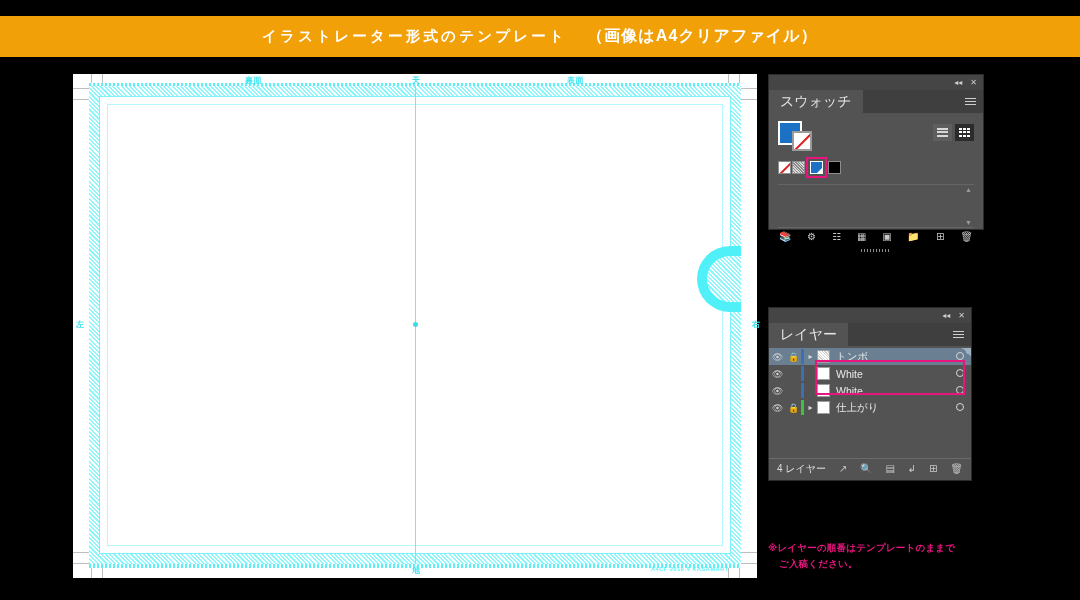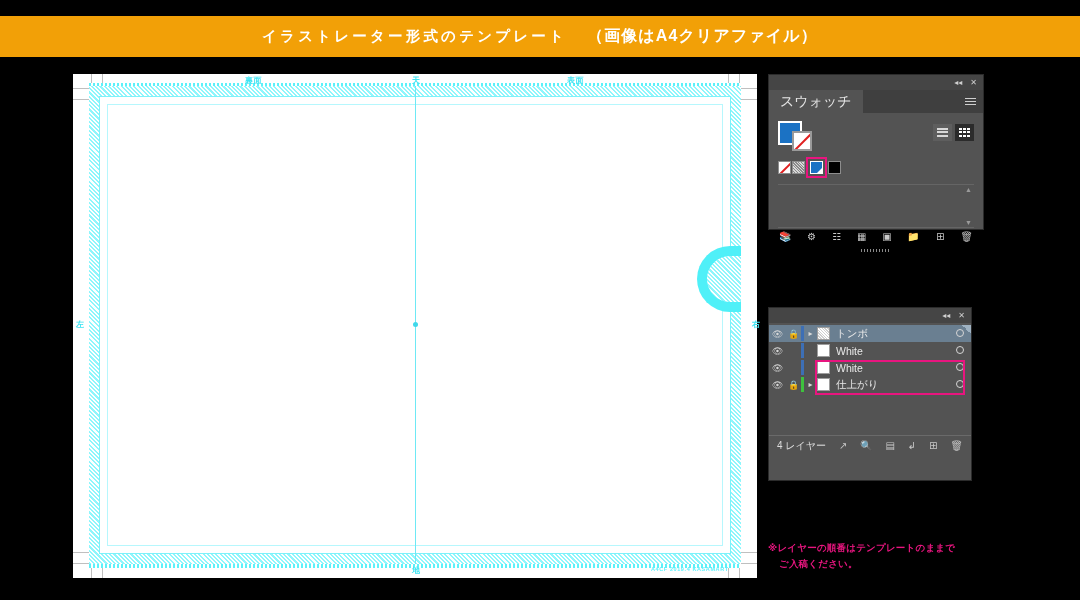--- a/index.html
+++ b/index.html
@@ -351,20 +351,25 @@
     <div class="grip">
         <span class="grip-i"></span>
       </div>
   </div>
 
   <div class="panel" style="left:768px;top:307px;width:202px;height:172px;">
     <div class="panel-bar">
       <span class="mini-ic">◂◂</span>
       <span class="mini-ic">✕</span>
     </div>
+    <div class="tabrow">
+      <div class="tab">レイヤー</div>
+      <div class="tab-fill"></div>
+      <span class="hamb"></span>
+    </div>
 
     <div class="lay-list">
 
       <div class="lrow sel">
         <span class="l-eye">👁</span>
         <span class="l-lock">🔒</span>
         <span class="l-colorbar" style="background:#3d6fb5;"></span>
         <span class="l-arrow">▸</span>
         <span class="l-thumb dots"></span>
         <span class="l-name">トンボ</span>

